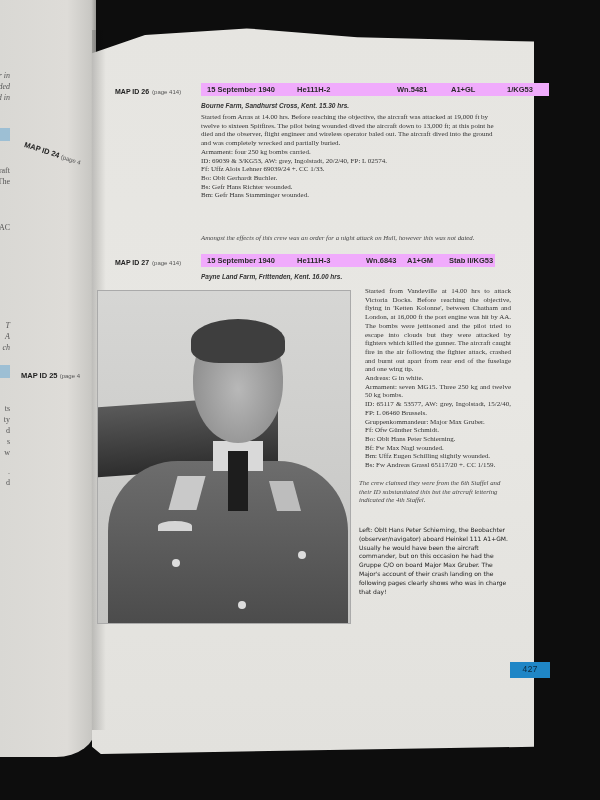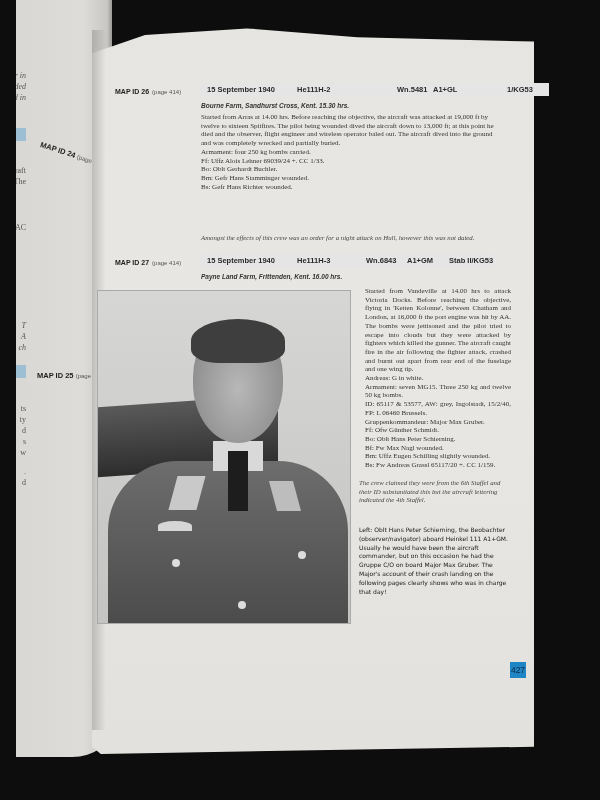--- a/index.html
+++ b/index.html
@@ -1,21 +1,21 @@
 <!DOCTYPE html>
 <html><head>
 <meta charset="utf-8">
 <style>
   html, body { margin:0; padding:0; }
   body {
     width:600px; height:800px; overflow:hidden; position:relative;
     background:#0d0d0d;
   }
   .left-page {
-    position:absolute; left:16px; top:0; width:96px; height:757px;
+    position:absolute; left:0; top:0; width:96px; height:757px;
     background:linear-gradient(90deg,#d9d8d4 0%,#dedcd8 70%,#c8c7c3 95%,#9a9995 100%);
     border-bottom-right-radius:40px 30px;
     overflow:hidden;
   }
   .left-frag {
     position:absolute; font-family:"Liberation Serif", serif; font-size:8px;
     color:#555; font-style:italic; text-align:right; right:86px; line-height:11px;
   }
   .left-frag.plain { font-style:normal; }
   .left-bluebox { position:absolute; left:0; width:10px; height:13px; background:#9dbfd4; }
@@ -36,21 +36,21 @@
     background:linear-gradient(90deg,rgba(0,0,0,0.18),rgba(0,0,0,0));
   }
 
   .map-label {
     position:absolute; font-family:"Liberation Sans", sans-serif; font-size:7px; font-weight:bold; color:#222;
     white-space:nowrap;
   }
   .map-label .pg { font-weight:normal; color:#555; font-size:6px; margin-left:3px; }
 
   .entry-bar {
-    position:absolute; height:13px; background:#e5e5e5;
+    position:absolute; height:13px; background:#f0abfc;
     font-family:"Liberation Sans", sans-serif; font-size:7.5px; font-weight:bold; color:#2a2a2a;
     display:flex; align-items:center;
   }
   .entry-bar span { position:absolute; white-space:nowrap; }
 
   .location {
     position:absolute; font-family:"Liberation Sans", sans-serif; font-size:6.5px; font-weight:bold;
     font-style:italic; color:#333; white-space:nowrap;
   }
   .body-text {
@@ -75,22 +75,22 @@
   .photo .head { position:absolute; left:95px; top:32px; width:90px; height:120px; background:radial-gradient(ellipse at 50% 55%,#b8b8b8,#8c8c8c 80%); border-radius:45% 45% 50% 50%; }
   .photo .hair { position:absolute; left:93px; top:28px; width:94px; height:44px; background:#3e3e3e; border-radius:50% 50% 30% 30%; }
   .photo .collar { position:absolute; left:115px; top:150px; width:50px; height:30px; background:#d9d9d9; }
   .photo .tie { position:absolute; left:130px; top:160px; width:20px; height:60px; background:#1d1d1d; }
   .photo .eagle { position:absolute; left:60px; top:230px; width:34px; height:10px; background:#d6d6d6; border-radius:50% 50% 0 0; }
   .photo .patch-l { position:absolute; left:75px; top:185px; width:28px; height:34px; background:#c9c9c9; transform:skewX(-15deg); }
   .photo .patch-r { position:absolute; left:175px; top:190px; width:24px; height:30px; background:#bdbdbd; transform:skewX(15deg); }
   .photo .btn { position:absolute; width:8px; height:8px; border-radius:50%; background:#ddd; }
 
   .page-number {
-    position:absolute; left:510px; top:662px; width:16px; height:16px; background:#1f86c6;
-    color:#0b2a40; font-family:Liberation Sans, sans-serif; font-size:8.5px; display:flex; align-items:center; justify-content:center;
+    position:absolute; left:510px; top:662px; width:40px; height:16px; background:#1f86c6;
+    color:#0b2a40; font-family:Liberation Mono, monospace; font-size:8.5px; display:flex; align-items:center; justify-content:center;
   }
 </style>
 </head>
 <body>
 
 <div class="left-page">
   <div class="left-frag" style="top:70px;">
     <div>r in</div>
     <div>uded</div>
     <div>d in</div>
@@ -132,31 +132,32 @@
 <div class="right-page"></div>
 <div class="gutter-shadow"></div>
 
 <div class="map-label" style="left:115px; top:88px;">
   <span>MAP ID 26</span><span class="pg">(page 414)</span>
 </div>
 <div class="entry-bar" style="left:201px; top:83px; width:348px;">
   <span style="left:6px;">15 September 1940</span>
   <span style="left:96px;">He111H-2</span>
   <span style="left:196px;text-align:right;">Wn.5481</span>
-  <span style="left:232px;">A1+GL</span>
+  <span style="left:250px;">A1+GL</span>
   <span style="left:306px;">1/KG53</span>
 </div>
 <div class="location" style="left:201px; top:102px;">Bourne Farm, Sandhurst Cross, Kent. 15.30 hrs.</div>
 <div class="body-text" style="left:201px; top:113px; width:298px;">
   <p>Started from Arras at 14.00 hrs. Before reaching the objective, the aircraft was attacked at 19,000 ft by twelve to sixteen Spitfires. The pilot being wounded dived the aircraft down to 13,000 ft; at this point he died and the observer, flight engineer and wireless operator baled out. The aircraft dived into the ground and was completely wrecked and partially buried.</p>
   <p>Armament: four 250 kg bombs carried.</p>
+  <p>ID: 69039 &amp; 3/KG53, AW: grey, Ingolstadt, 20/2/40, FP: L 02574.</p>
   <p>Ff: Uffz Alois Lehner 69039/24 +. CC 1/33.</p>
   <p>Bo: Oblt Gerhardt Buchler.</p>
+  <p>Bs: Gefr Hans Richter wounded.</p>
   <p>Bm: Gefr Hans Stamminger wounded.</p>
-  <p>Bs: Gefr Hans Richter wounded.</p>
 </div>
 <div class="note" style="left:201px; top:234px; width:320px;">Amongst the effects of this crew was an order for a night attack on Hull, however this was not dated.</div>
 
 <div class="map-label" style="left:115px; top:259px;">
   <span>MAP ID 27</span><span class="pg">(page 414)</span>
 </div>
 <div class="entry-bar" style="left:201px; top:254px; width:294px;">
   <span style="left:6px;">15 September 1940</span>
   <span style="left:96px;">He111H-3</span>
   <span style="left:165px;">Wn.6843</span>

